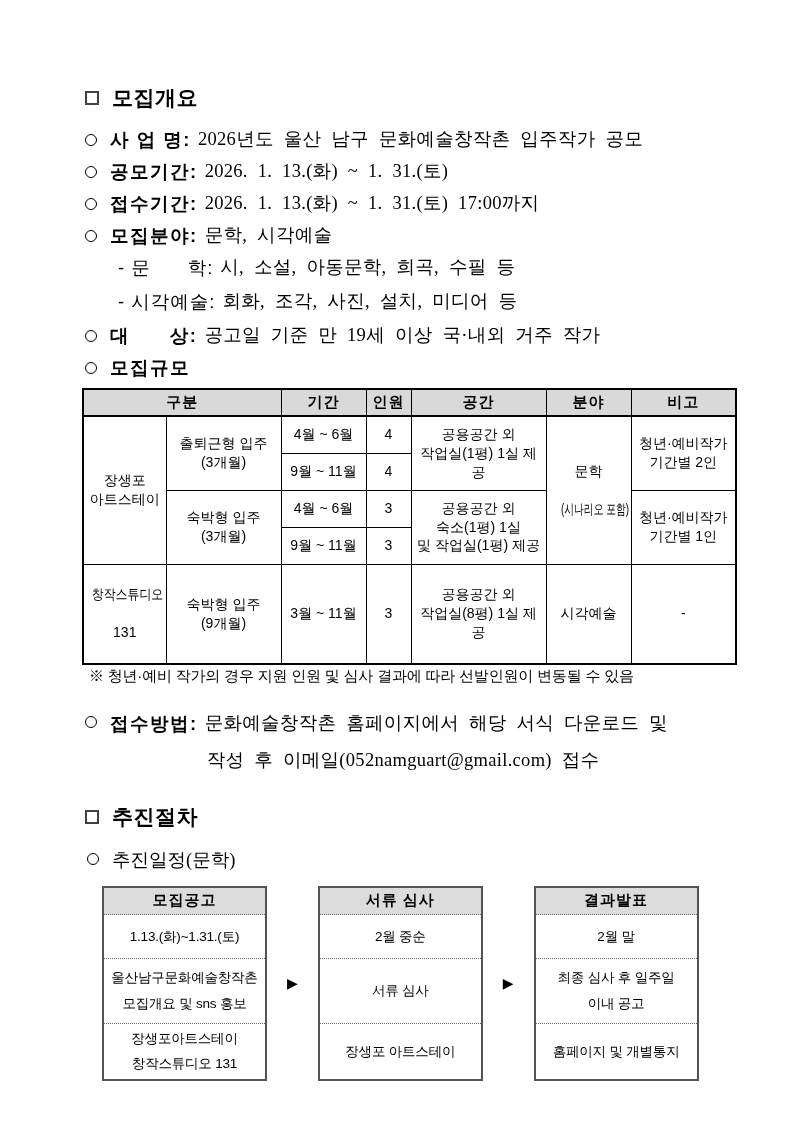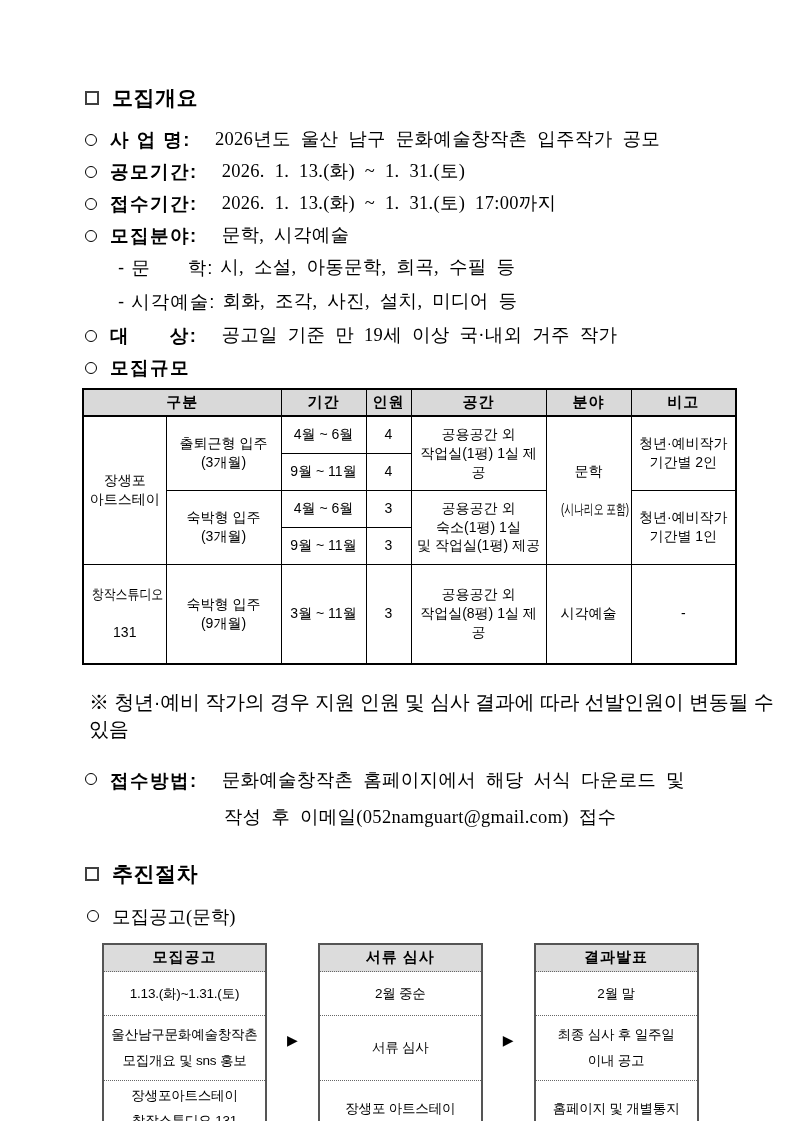--- a/index.html
+++ b/index.html
@@ -11,38 +11,38 @@
   }
   
   .sec-title { display:flex; align-items:center; font-family:"Liberation Sans",sans-serif;
     font-weight:bold; font-size:21px; margin-bottom:16px; letter-spacing:0.5px; }
   .sq { display:inline-block; width:14px; height:14px; border:2px solid #404040; margin-right:13px; }
   
   .o-item { display:flex; align-items:center; margin-bottom:9px; font-size:18.5px; line-height:23px; }
   .ring { flex:0 0 auto; display:inline-block; width:12px; height:12px; border:1.7px solid #000;
     border-radius:50%; margin-right:13px; }
   .o-label { font-family:"Liberation Sans",sans-serif; font-weight:bold; white-space:pre;
-    letter-spacing:1.5px; margin-right:24px;text-align:right; }
+    letter-spacing:1.5px; margin-right:7px;text-align:right; }
   .o-value { word-spacing:5px; letter-spacing:0.3px; }
   .sub-item { display:flex; align-items:center; margin:0 0 11px 33px; font-size:18.5px; line-height:23px; }
   .sub-label { font-family:"Liberation Sans",sans-serif; white-space:pre; margin-right:7px; letter-spacing:1px; }
   
   table.recruit { border-collapse:collapse; table-layout:fixed; width:653px; margin:6px 0 0 -3px;
     border:2.5px solid #000; font-family:"Liberation Sans",sans-serif; }
   table.recruit th, table.recruit td { border:1px solid #000; text-align:center; vertical-align:middle;
     padding:2px 2px; white-space:pre-line; font-size:14px; line-height:1.35; }
   table.recruit th { background:#D9D9D9; font-size:15px; font-weight:bold; height:27px;
     border-bottom:2px solid #000; letter-spacing:1px; }
   tr.r { height:37px; }
   tr.r-last { height:64px; }
   .cmp { display:block; transform:scaleX(0.70); transform-origin:50% 50%; white-space:nowrap; }
   .cmp85 { display:block; transform:scaleX(0.85); transform-origin:50% 50%; white-space:nowrap; }
   .line { display:block; }
   
-  .footnote { font-family:"Liberation Sans",sans-serif; font-size:20px; margin-top:24px;
+  .footnote { font-family:"Liberation Sans",sans-serif; font-size:15px; margin-top:2px;
     padding-left:4px; letter-spacing:-0.2px; }
   
   .method { display:flex; align-items:flex-start; margin-top:19px; font-size:18.5px; }
   .method .ring { margin-top:11px; }
   .method .o-label { line-height:37px; }
   .method-lines { word-spacing:5px; letter-spacing:0.3px; line-height:37px; }
   .method-lines .l2 { padding-left:2px; }
   
   .process { margin-top:24px; }
   .subtitle { display:flex; align-items:center; font-size:18.5px; margin:2px 0 14px 2px; }
@@ -190,21 +190,21 @@
     </div>
   </div>
 
   <div class="process">
     <div class="sec-title">
       <span class="sq"></span>
       <span>추진절차</span>
     </div>
     <div class="subtitle">
       <span class="ring"></span>
-      <span>모집공고(문학)</span>
+      <span>추진일정(문학)</span>
     </div>
 
     <div class="flow">
       <div class="step">
         <div class="step-header">모집공고</div>
         <div class="step-row h1">1.13.(화)~1.31.(토)</div>
         <div class="step-row h2">울산남구문화예술창작촌
 모집개요 및 sns 홍보</div>
         <div class="step-row h3">장생포아트스테이
 창작스튜디오 131</div>

